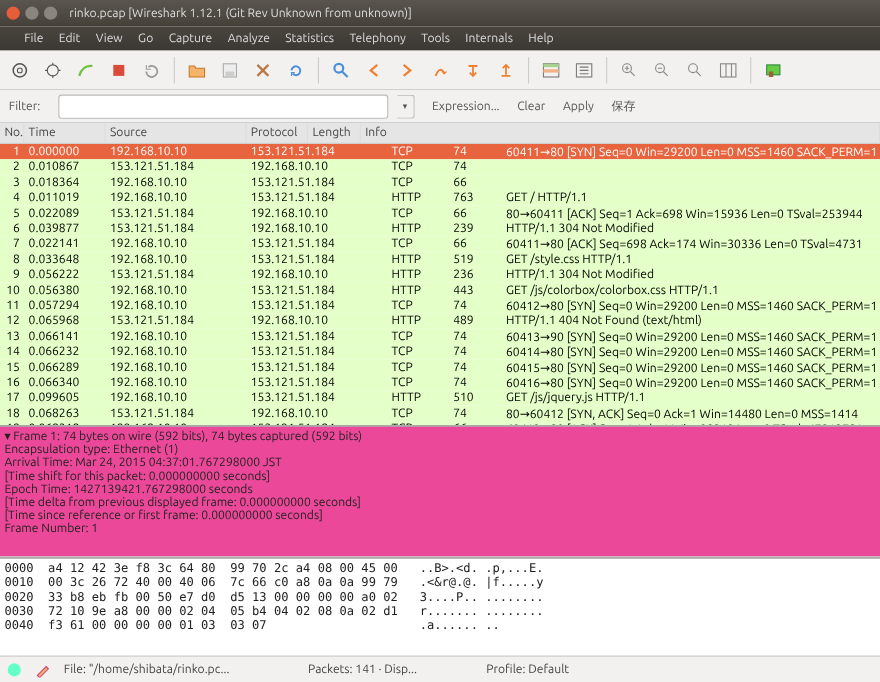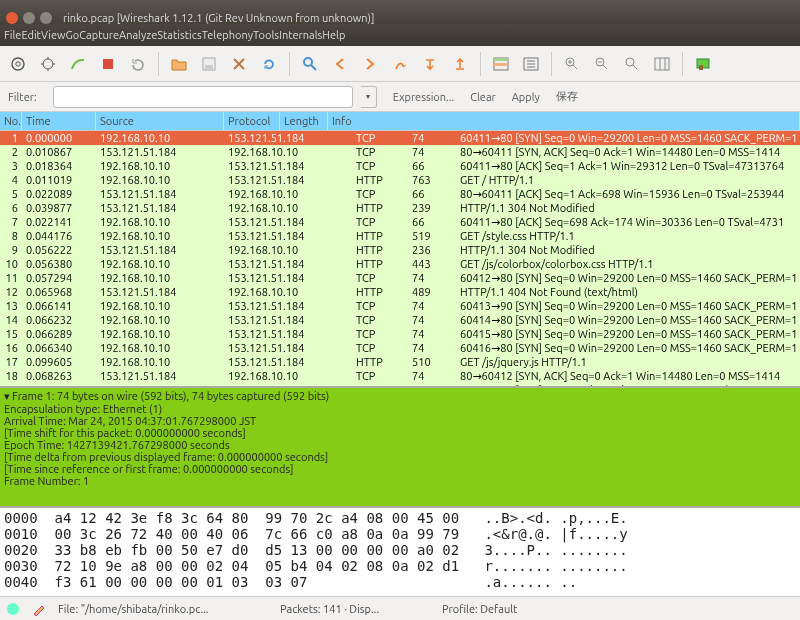--- a/index.html
+++ b/index.html
@@ -1,41 +1,41 @@
 <!DOCTYPE html>
 <html><head>
 <meta charset="utf-8">
 <style>
 *{margin:0;padding:0;box-sizing:border-box;font-family:"Ubuntu","DejaVu Sans",sans-serif;font-size:11px}
 body{width:800px;height:620px;background:#f2f1f0;display:flex;flex-direction:column;overflow:hidden}
-.titlebar{height:24px;background:linear-gradient(#5a554f,#454139);display:flex;align-items:flex-end;padding:0 6px;color:#ddd}
+.titlebar{height:24px;background:linear-gradient(#5a554f,#454139);display:flex;align-items:center;padding:0 6px;color:#ddd}
 .wbtn{width:12px;height:12px;border-radius:50%;margin-right:5px}
 .c1{background:#e65d3a}.c2{background:#8a857d}.c3{background:#8a857d}
-.menubar{height:22px;background:linear-gradient(#4a453f,#3b3732);display:flex;align-items:center;padding:0 4px;color:#ddd;}
+.menubar{height:22px;background:linear-gradient(#4a453f,#3b3732);display:flex;align-items:center;padding:0 22px;color:#ddd;gap:14px}
 .menubar span{cursor:pointer}
 .toolbar{height:36px;background:#f2f1f0;border-bottom:1px solid #ccc;display:flex;align-items:center;padding:0 6px;gap:6px}
 .tbtn{width:24px;height:24px;display:flex;align-items:center;justify-content:center;border:1px solid transparent;border-radius:3px;cursor:pointer}
 .tsep{width:1px;height:24px;background:#ccc;margin:0 2px}
 .filterbar{height:30px;background:#f2f1f0;border-bottom:1px solid #ccc;display:flex;align-items:center;padding:0 8px;gap:16px}
 .filterbar input{flex:0 0 300px;height:22px;border:1px solid #bbb;border-radius:3px;padding:0 4px}
 .filterbar .dd{width:16px;height:22px;border:1px solid #bbb;border-left:none;border-radius:0 3px 3px 0;margin-left:-8px;display:flex;align-items:center;justify-content:center;font-size:8px;color:#555}
 .filterbar span{color:#555;cursor:pointer}
 .panes{flex:1;display:flex;flex-direction:column;overflow:hidden}
 .packet-list{flex:1;overflow:auto;background:#fff;font-family:"DejaVu Sans Mono",monospace;font-size:10.2px}
-.plhdr{display:flex;background:#7dd3fc;border-bottom:1px solid #ccc;position:sticky;top:0}
+.plhdr{display:flex;background:#e5e5e5;border-bottom:1px solid #ccc;position:sticky;top:0}
 .plhdr div{padding:3px 4px;border-right:1px solid #ddd;color:#444}
 .c-no{width:22px;text-align:right}.c-time{width:74px}.c-src{width:128px}.c-dst{width:128px}.c-proto{width:56px}.c-len{width:48px}.c-info{flex:1;white-space:nowrap;overflow:hidden}
 .prow{display:flex;height:14px;align-items:center;white-space:nowrap}
 .prow.sel{background:#e8643f;color:#fff}
 .prow.tcp{background:#e4ffc7}
 .prow.http{background:#e4ffc7}
 .prow div{padding:0 4px;overflow:hidden}
-.details{height:120px;overflow:auto;background:#84cc16;border-top:2px solid #aaa;font-family:"DejaVu Sans Mono",monospace;font-size:10.2px;padding:2px 4px;color:#222}
+.details{height:120px;overflow:auto;background:#ec4899;border-top:2px solid #aaa;font-family:"DejaVu Sans Mono",monospace;font-size:10.2px;padding:2px 4px;color:#222}
 .details .ln{white-space:nowrap}
-.hexpane{height:90px;overflow:auto;background:#fff;border-top:2px solid #aaa;font-family:"DejaVu Sans Mono",monospace;font-size:14px;padding:2px 4px;color:#222;white-space:pre}
+.hexpane{height:90px;overflow:auto;background:#fff;border-top:2px solid #aaa;font-family:"DejaVu Sans Mono",monospace;font-size:11px;padding:2px 4px;color:#222;white-space:pre}
 .statusbar{height:24px;background:#f2f1f0;border-top:1px solid #ccc;display:flex;align-items:center;padding:0 6px;gap:12px;color:#444}
 .statusbar .sicon{width:14px;height:14px}
 svg{display:block}
 </style>
 </head>
 <body>
 
 <div class="titlebar">
   <span class="wbtn c1"></span>
   <span class="wbtn c2"></span>
@@ -220,30 +220,28 @@
           <div class="c-len">74</div>
           <div class="c-info">60411→80 [SYN] Seq=0 Win=29200 Len=0 MSS=1460 SACK_PERM=1</div>
         </div>
         <div class="prow tcp">
           <div class="c-no">2</div>
           <div class="c-time">0.010867</div>
           <div class="c-src">153.121.51.184</div>
           <div class="c-dst">192.168.10.10</div>
           <div class="c-proto">TCP</div>
           <div class="c-len">74</div>
-          <div class="c-info">80→60411 [SYN, ACK] Seq=0 Ack=1 Win=14480 Len=0 MSS=1414</div>
         </div>
         <div class="prow tcp">
           <div class="c-no">3</div>
           <div class="c-time">0.018364</div>
           <div class="c-src">192.168.10.10</div>
           <div class="c-dst">153.121.51.184</div>
           <div class="c-proto">TCP</div>
           <div class="c-len">66</div>
-          <div class="c-info">60411→80 [ACK] Seq=1 Ack=1 Win=29312 Len=0 TSval=47313764</div>
         </div>
         <div class="prow http">
           <div class="c-no">4</div>
           <div class="c-time">0.011019</div>
           <div class="c-src">192.168.10.10</div>
           <div class="c-dst">153.121.51.184</div>
           <div class="c-proto">HTTP</div>
           <div class="c-len">763</div>
           <div class="c-info">GET / HTTP/1.1</div>
         </div>
@@ -269,21 +267,21 @@
           <div class="c-no">7</div>
           <div class="c-time">0.022141</div>
           <div class="c-src">192.168.10.10</div>
           <div class="c-dst">153.121.51.184</div>
           <div class="c-proto">TCP</div>
           <div class="c-len">66</div>
           <div class="c-info">60411→80 [ACK] Seq=698 Ack=174 Win=30336 Len=0 TSval=4731</div>
         </div>
         <div class="prow http">
           <div class="c-no">8</div>
-          <div class="c-time">0.044176</div>
+          <div class="c-time">0.033648</div>
           <div class="c-src">192.168.10.10</div>
           <div class="c-dst">153.121.51.184</div>
           <div class="c-proto">HTTP</div>
           <div class="c-len">519</div>
           <div class="c-info">GET /style.css HTTP/1.1</div>
         </div>
         <div class="prow http">
           <div class="c-no">9</div>
           <div class="c-time">0.056222</div>
           <div class="c-src">153.121.51.184</div>

